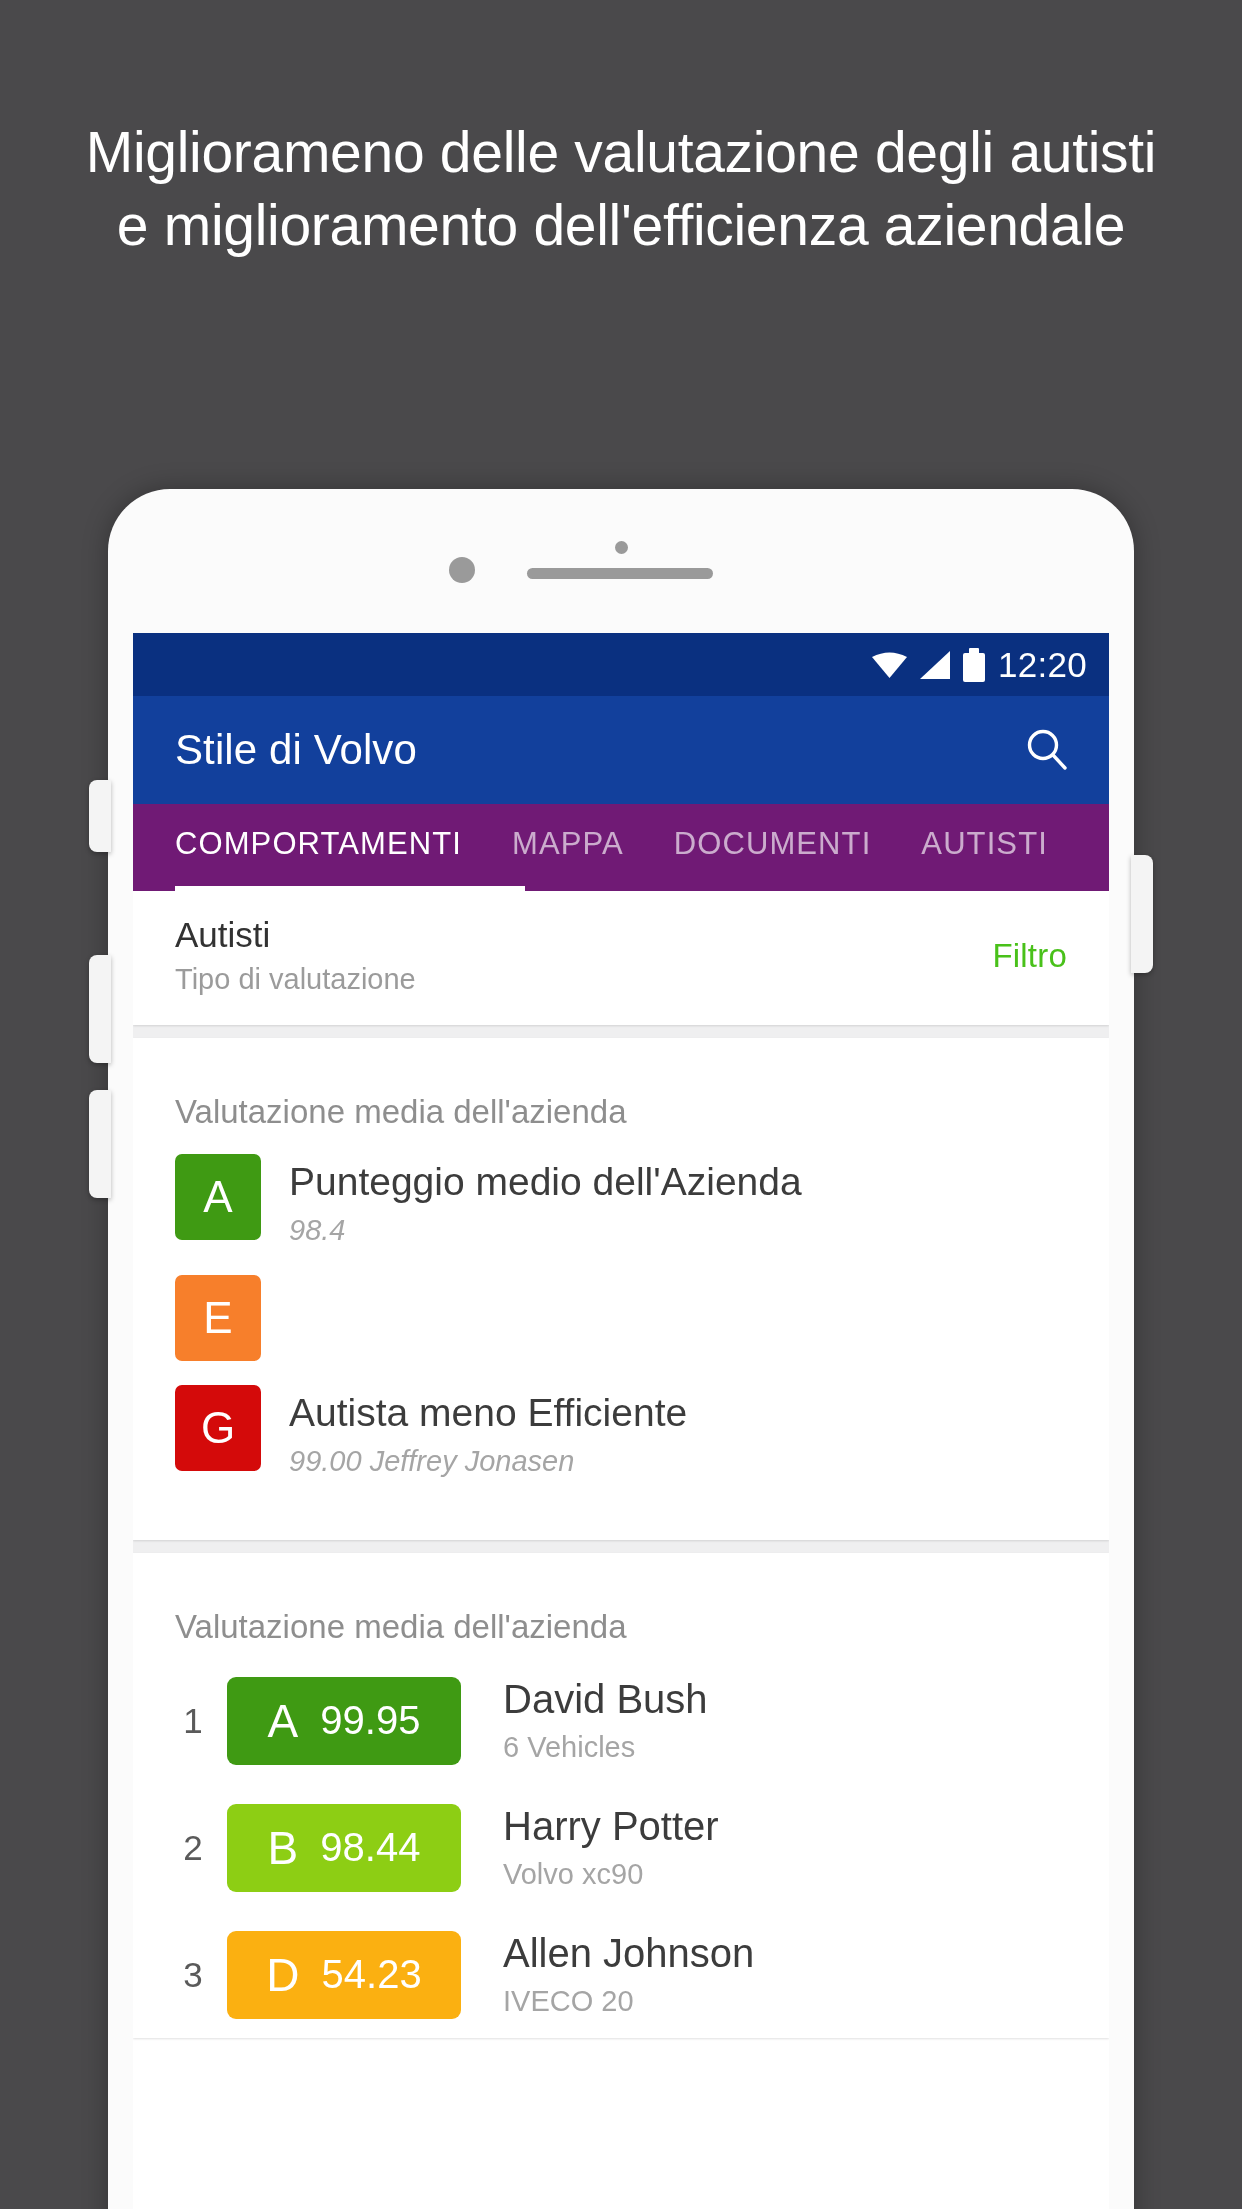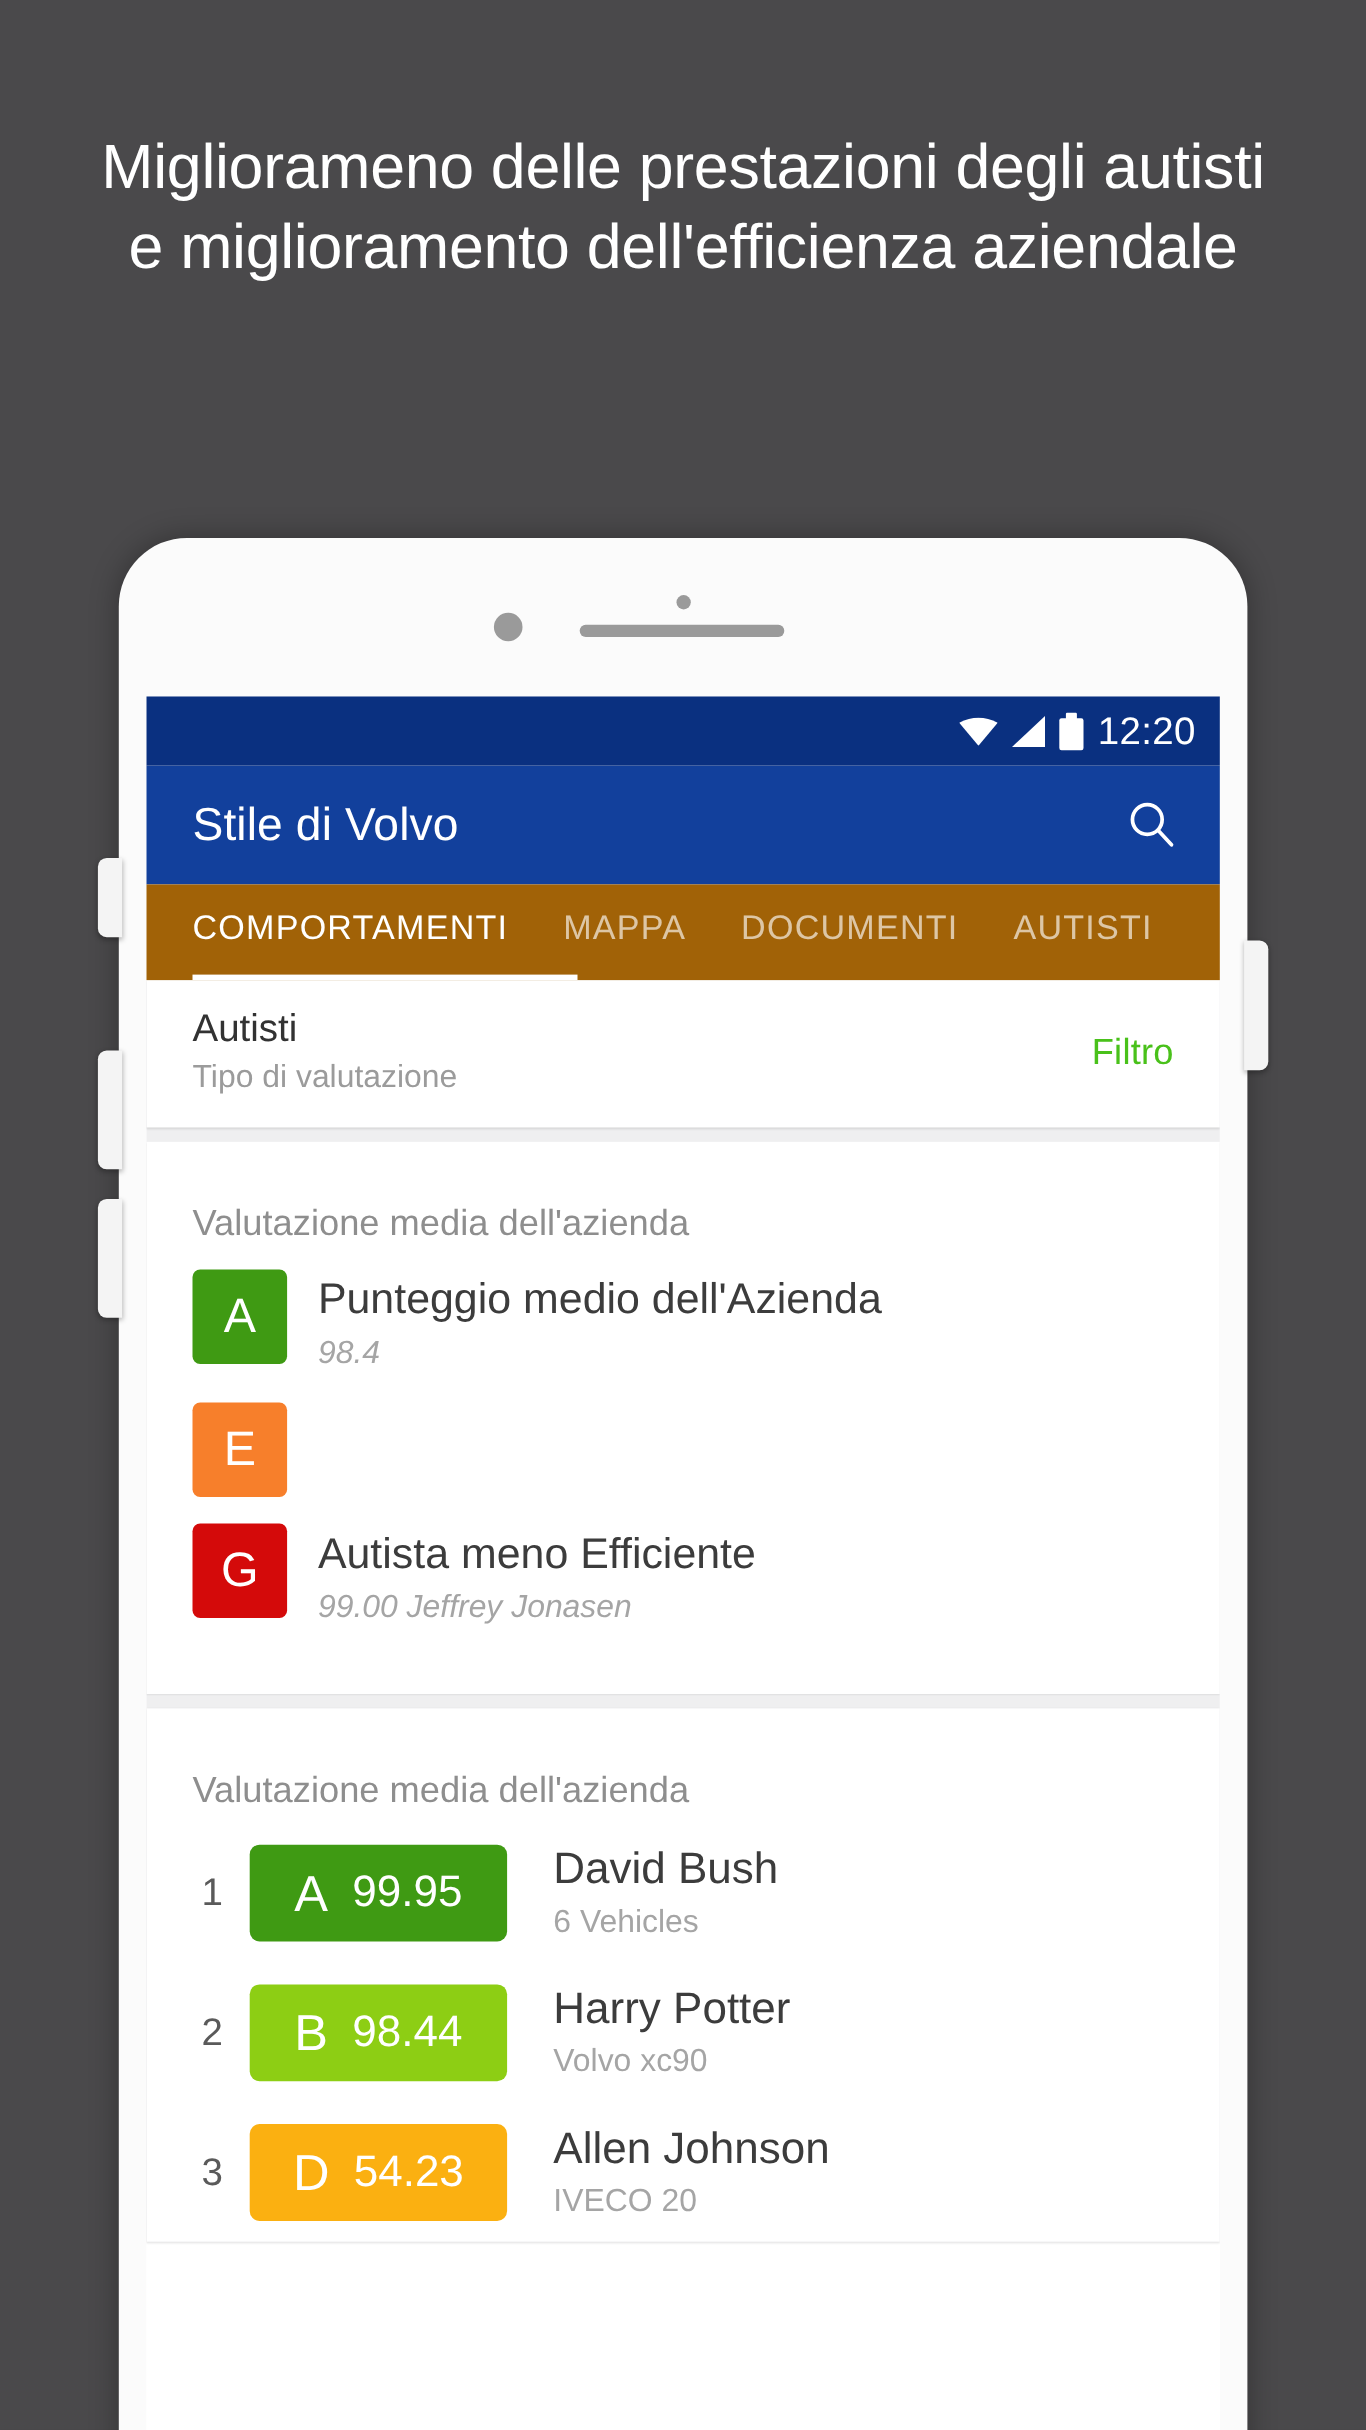--- a/index.html
+++ b/index.html
@@ -100,21 +100,21 @@
     align-items: center;
     padding: 0 38px 0 42px;
     justify-content: space-between;
   }
   .appbar-title { color:#fff; font-size:42px; font-weight:400; letter-spacing:0.1px; }
   .search-icon { width:48px; height:48px; }
 
   
   .tabs {
     height: 87px;
-    background: #a16207;
+    background: #701a75;
     display: flex;
     align-items: flex-end;
     padding-left: 42px;
     position: relative;
     white-space: nowrap;
     overflow: hidden;
   }
   .tab {
     color: rgba(255,255,255,0.64);
     font-size: 31px;
@@ -191,21 +191,21 @@
   .rank-badge .v { font-size:40px; }
   .rank-text { margin-left: 42px; }
   .rank-name { font-size:40px; color:#3c3c3c; line-height:53px; }
   .rank-sub { font-size:29px; color:#a5a5a5; line-height:41px; margin-top:1px; }
 </style>
 </head>
 <body>
 
 <div id="root">
 
-  <div class="headline">Migliorameno delle prestazioni degli autisti e miglioramento dell'efficienza aziendale</div>
+  <div class="headline">Migliorameno delle valutazione degli autisti e miglioramento dell'efficienza aziendale</div>
 
   <div class="phone"></div>
   <div class="phone-notch-dot"></div>
   <div class="phone-speaker"></div>
   <div class="phone-sensor"></div>
 
   <div class="side-btn left" style="top:780px;  height:72px;"></div>
   <div class="side-btn left" style="top:955px;  height:108px;"></div>
   <div class="side-btn left" style="top:1090px; height:108px;"></div>
   <div class="side-btn right" style="top:855px;  height:118px;"></div>

